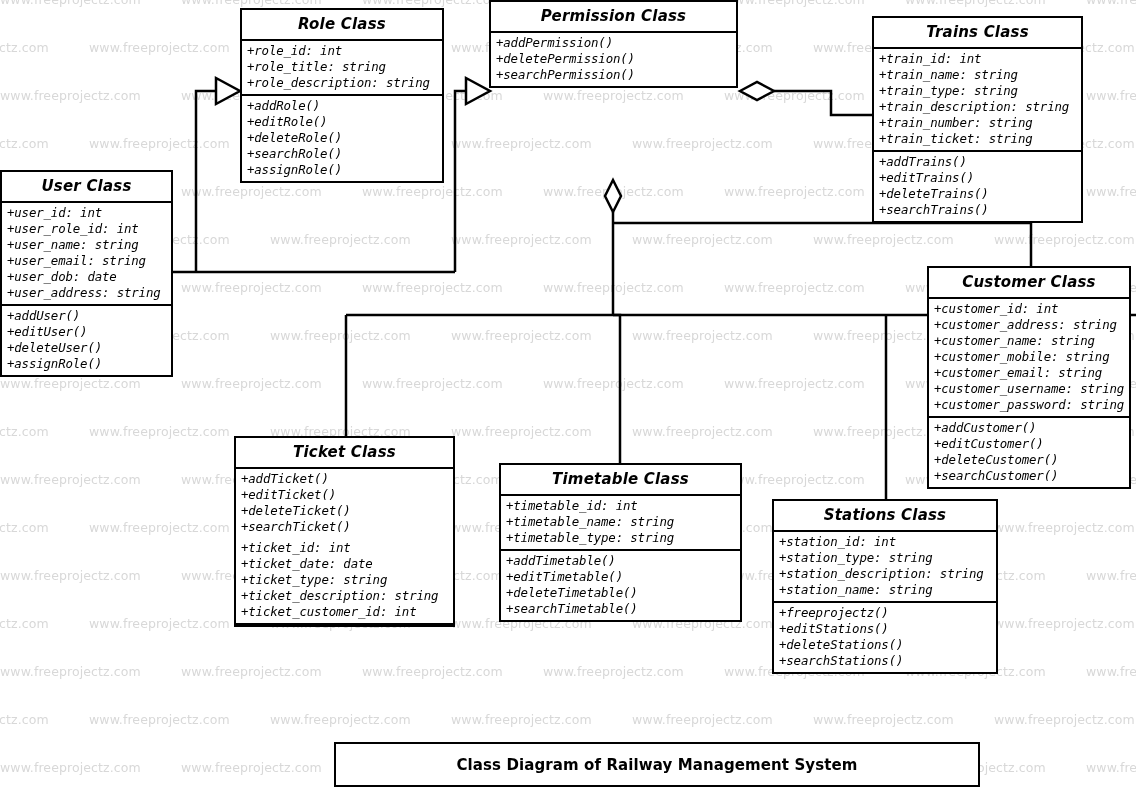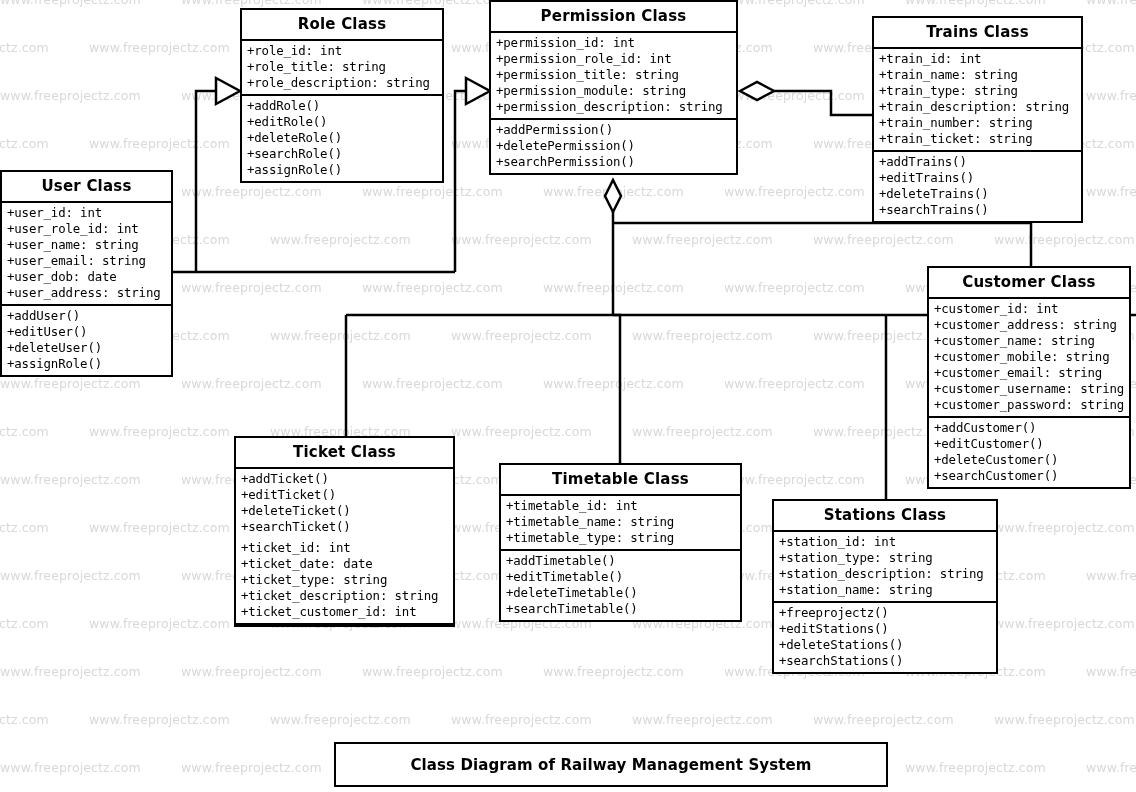--- a/index.html
+++ b/index.html
@@ -47,20 +47,21 @@
     pointer-events: none;
   }
 
   
   .uml-box {
     position: absolute;
     background: #ffffff;
     border: 2px solid #000000;
     box-sizing: border-box;
     z-index: 3;
+    font-style: italic;
   }
   .uml-title {
     font-size: 15px;
     font-weight: bold;
     text-align: center;
     padding: 6px 4px 6px 4px;
     border-bottom: 2px solid #000000;
     color: #000000;
     letter-spacing: 0.2px;
     line-height: 1.1;
@@ -298,27 +299,20 @@
         <div class="uml-row">+addRole()</div>
         <div class="uml-row">+editRole()</div>
         <div class="uml-row">+deleteRole()</div>
         <div class="uml-row">+searchRole()</div>
         <div class="uml-row">+assignRole()</div>
       </div>
   </div>
 
   <div class="uml-box" style="left:489px; top:0px; width:249px;">
     <div class="uml-title">Permission Class</div>
-    <div class="uml-section uml-attrs">
-        <div class="uml-row">+permission_id: int</div>
-        <div class="uml-row">+permission_role_id: int</div>
-        <div class="uml-row">+permission_title: string</div>
-        <div class="uml-row">+permission_module: string</div>
-        <div class="uml-row">+permission_description: string</div>
-      </div>
     <div class="uml-section uml-methods">
         <div class="uml-row">+addPermission()</div>
         <div class="uml-row">+deletePermission()</div>
         <div class="uml-row">+searchPermission()</div>
       </div>
   </div>
 
   <div class="uml-box" style="left:927px; top:266px; width:204px;">
     <div class="uml-title">Customer Class</div>
     <div class="uml-section uml-attrs">
@@ -397,17 +391,17 @@
         <div class="uml-row">+station_name: string</div>
       </div>
     <div class="uml-section uml-methods">
         <div class="uml-row">+freeprojectz()</div>
         <div class="uml-row">+editStations()</div>
         <div class="uml-row">+deleteStations()</div>
         <div class="uml-row">+searchStations()</div>
       </div>
   </div>
 
-  <div id="diagram-title-box" style="left:334px; top:742px; width:554px; height:45px;">
+  <div id="diagram-title-box" style="left:334px; top:742px; width:646px; height:45px;">
     <span id="diagram-title-text">Class Diagram of Railway Management System</span>
   </div>
 
 </div>
 
 </body></html>

